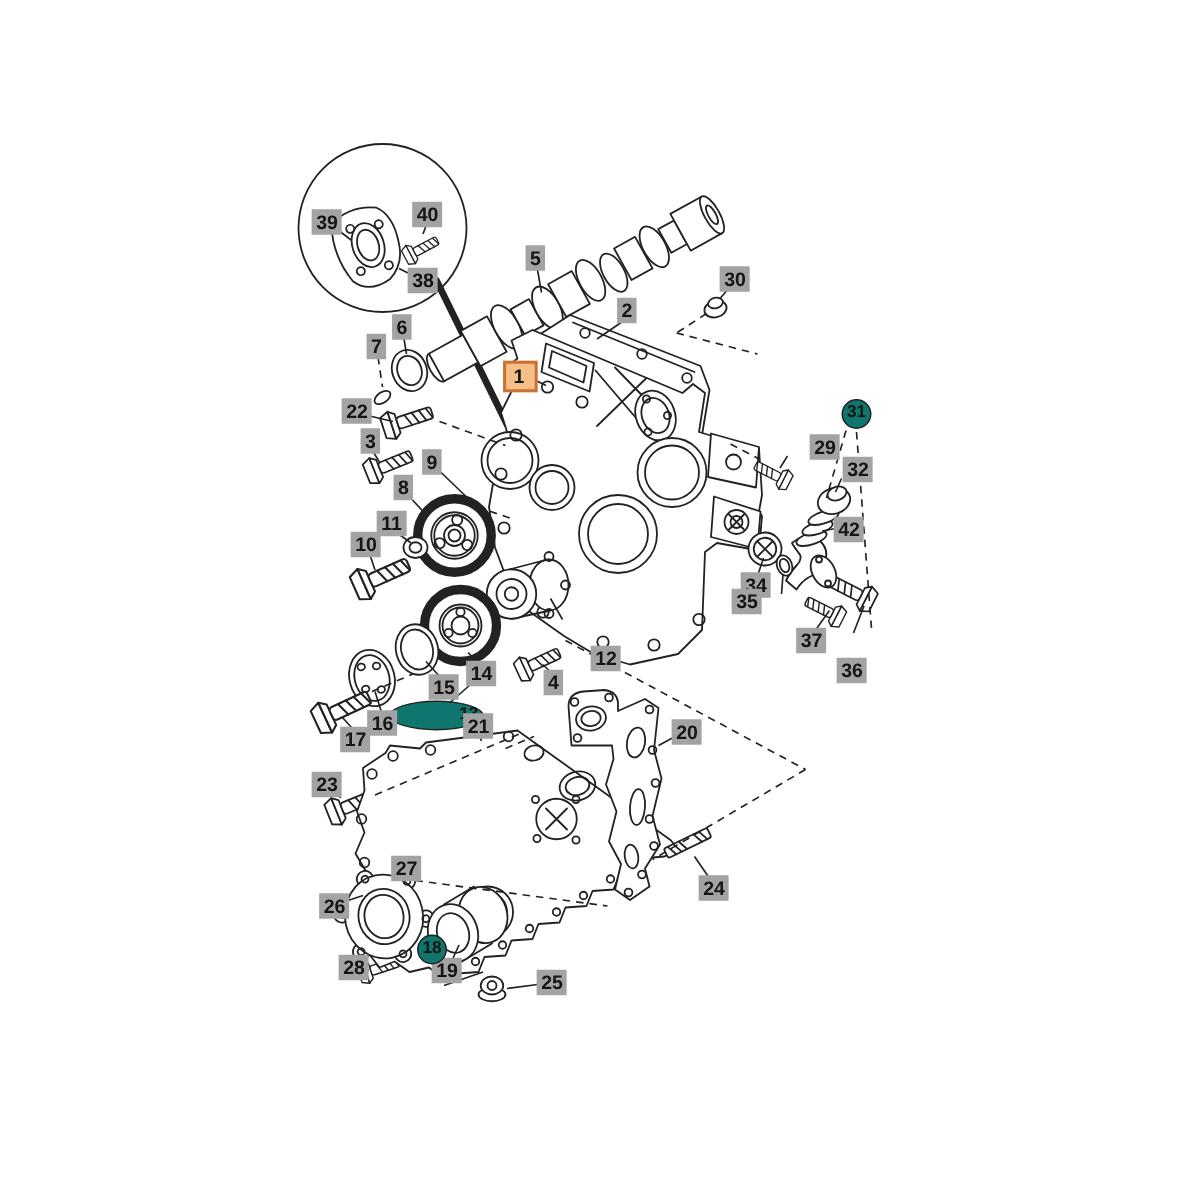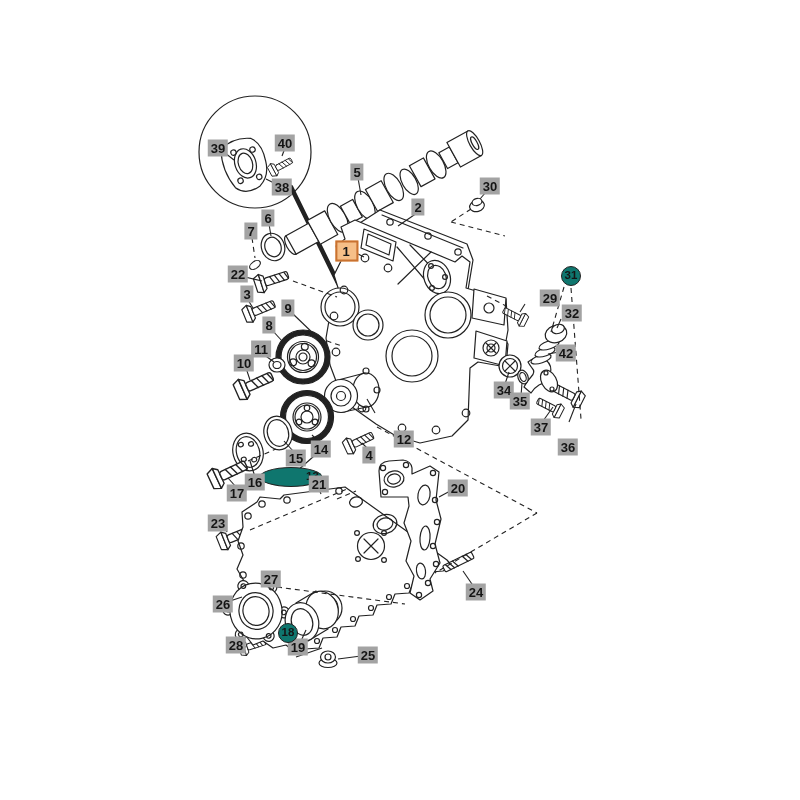--- a/index.html
+++ b/index.html
@@ -337,21 +337,21 @@
       <div class="callout circled" style="left: 571px; top: 276px;">31</div>
       <div class="callout plain" style="left: 247px; top: 294px;">3</div>
       <div class="callout plain" style="left: 526px; top: 298px; margin-left: 24px;">29</div>
       <div class="callout plain" style="left: 288px; top: 308px;">9</div>
       <div class="callout plain" style="left: 572px; top: 313px;">32</div>
       <div class="callout plain" style="left: 269px; top: 325px;">8</div>
       <div class="callout plain" style="left: 261px; top: 349px;">11</div>
       <div class="callout plain" style="left: 566px; top: 353px;">42</div>
       <div class="callout plain" style="left: 244px; top: 363px;">10</div>
       <div class="callout plain" style="left: 504px; top: 390px;">34</div>
-      <div class="callout plain" style="left: 520px; top: 401px;">35</div>
+      <div class="callout plain" style="left: 498px; top: 401px;">35</div>
       <div class="callout plain" style="left: 376px; top: 439px; margin-left: 28px;">12</div>
       <div class="callout plain" style="left: 568px; top: 447px;">36</div>
       <div class="callout plain" style="left: 541px; top: 427px;">37</div>
       <div class="callout plain" style="left: 369px; top: 455px;">4</div>
       <div class="callout plain" style="left: 321px; top: 449px;">14</div>
       <div class="callout plain" style="left: 296px; top: 458px;">15</div>
       <div class="callout circled" style="left: 291px; top: 477px; padding-left: 44px;">13</div>
       <div class="callout plain" style="left: 255px; top: 482px;">16</div>
       <div class="callout plain" style="left: 319px; top: 484px;">21</div>
       <div class="callout plain" style="left: 458px; top: 488px;">20</div>

